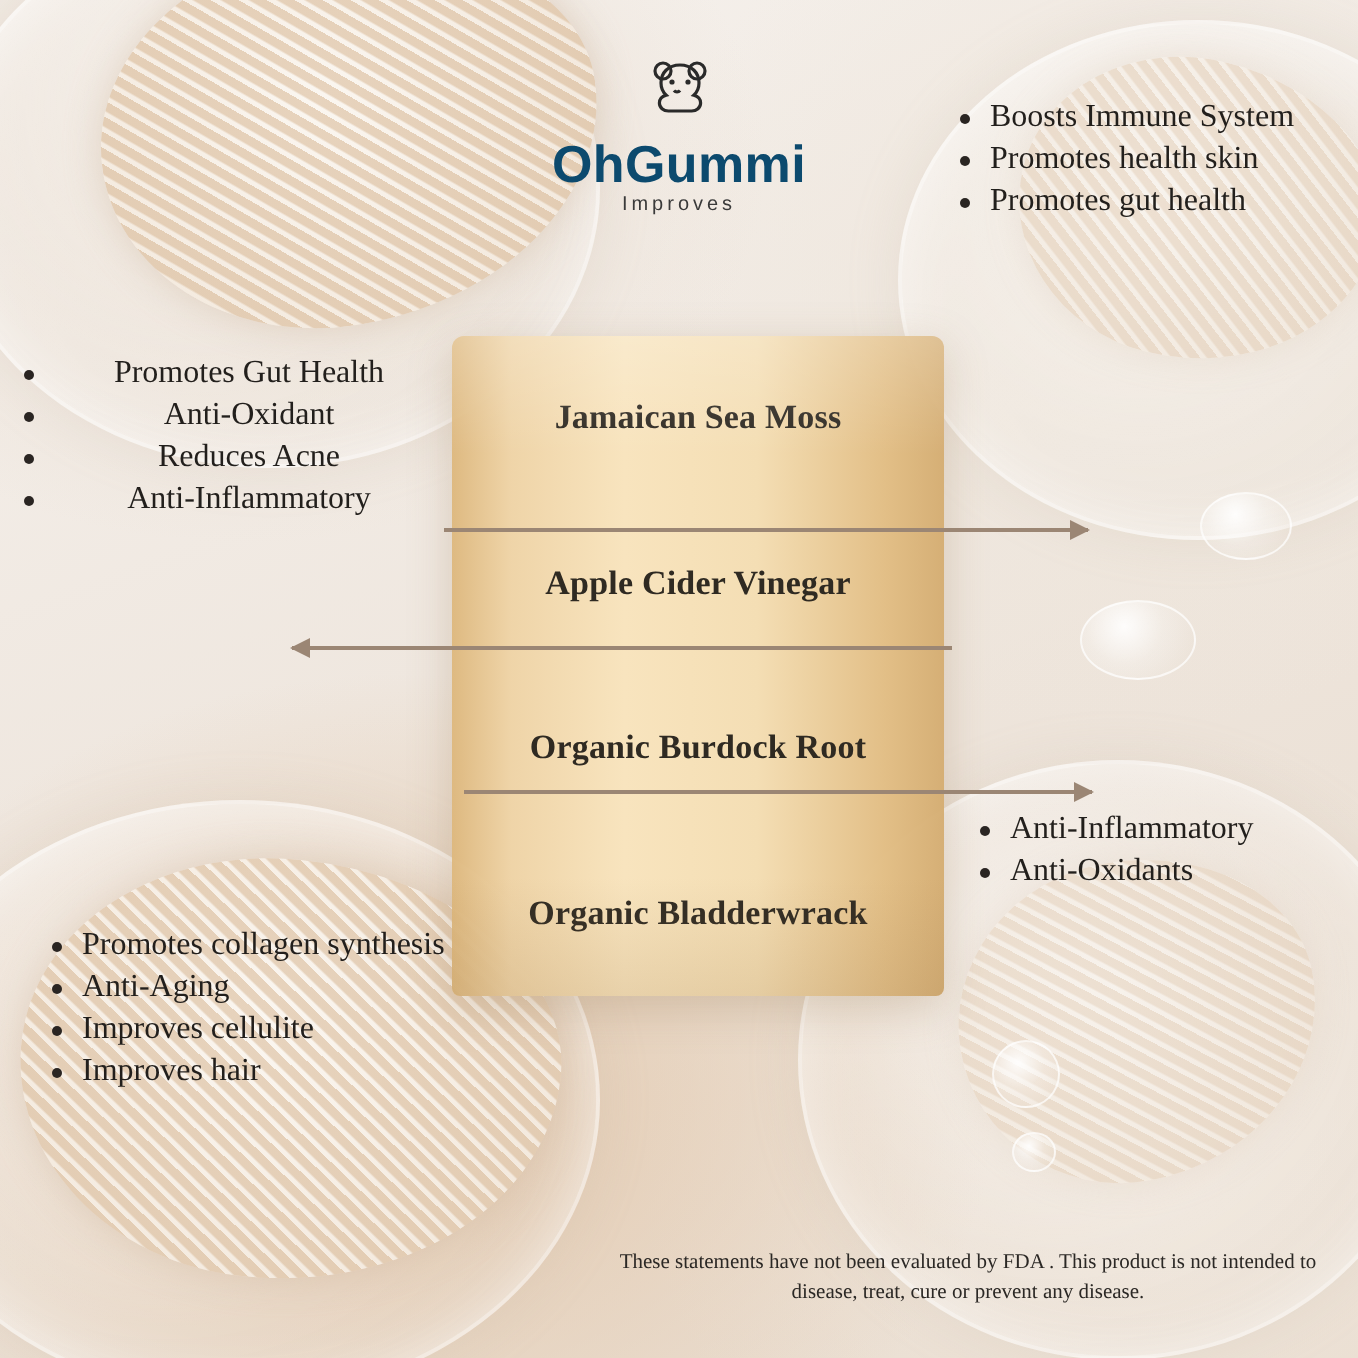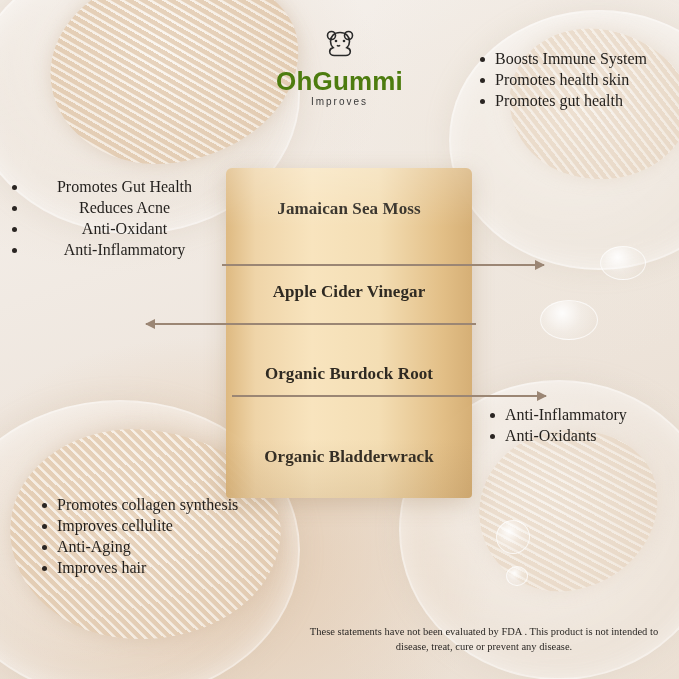--- a/index.html
+++ b/index.html
@@ -67,21 +67,21 @@
     top: 30px;
     text-align: center;
     z-index: 6;
   }
   .bear-icon { display: block; margin: 0 auto 2px; }
   .logo-word {
     font-family: "Liberation Sans", sans-serif;
     font-size: 26px;
     font-weight: bold;
     letter-spacing: .2px;
-    color: #4d7c0f;
+    color: #0c4a6e;
   }
   .logo-sub {
     font-family: "Liberation Sans", sans-serif;
     font-size: 10px;
     letter-spacing: 2px;
     color: #3a3a3a;
     margin-top: -1px;
   }
 
   
@@ -142,21 +142,21 @@
     left: 2px; top: 9px;
     width: 5px; height: 5px;
     border-radius: 50%;
     background: #2a2522;
   }
 
   #block-topright { left: 478px; top: 48px; width: 196px; }
   #block-left     { left: 10px;  top: 176px; width: 212px; }
   #block-left li  { text-align: center; }
   #block-right    { left: 488px; top: 404px; width: 190px; }
-  #block-bottomleft { left: 40px; top: 462px; width: 220px; margin-top: 32px; }
+  #block-bottomleft { left: 24px; top: 462px; width: 220px; }
 
   
   .arrow { position: absolute; z-index: 6; height: 10px; }
   .arrow .line {
     position: absolute;
     top: 4px; left: 0; right: 0;
     height: 1.6px;
     background: #9b8674;
   }
   .arrow .head {
@@ -249,37 +249,37 @@
     <ul>
       <li>Boosts Immune System</li>
       <li> Promotes health skin</li>
       <li> Promotes gut health</li>
     </ul>
   </div>
 
   <div class="block" id="block-left">
     <ul>
       <li>Promotes Gut Health</li>
+      <li>Anti-Oxidant</li>
       <li>Reduces Acne</li>
-      <li>Anti-Oxidant</li>
       <li>Anti-Inflammatory</li>
     </ul>
   </div>
 
   <div class="block" id="block-right">
     <ul>
       <li>Anti-Inflammatory</li>
       <li>Anti-Oxidants</li>
     </ul>
   </div>
 
   <div class="block" id="block-bottomleft">
     <ul>
       <li>Promotes collagen synthesis</li>
+      <li>Anti-Aging</li>
       <li>Improves cellulite</li>
-      <li>Anti-Aging</li>
       <li>Improves hair</li>
     </ul>
   </div>
 
   <div class="disclaimer">These statements have not been evaluated by FDA . This product is not intended to disease, treat, cure or prevent any disease.</div>
 
 </div>
 
 </body></html>

